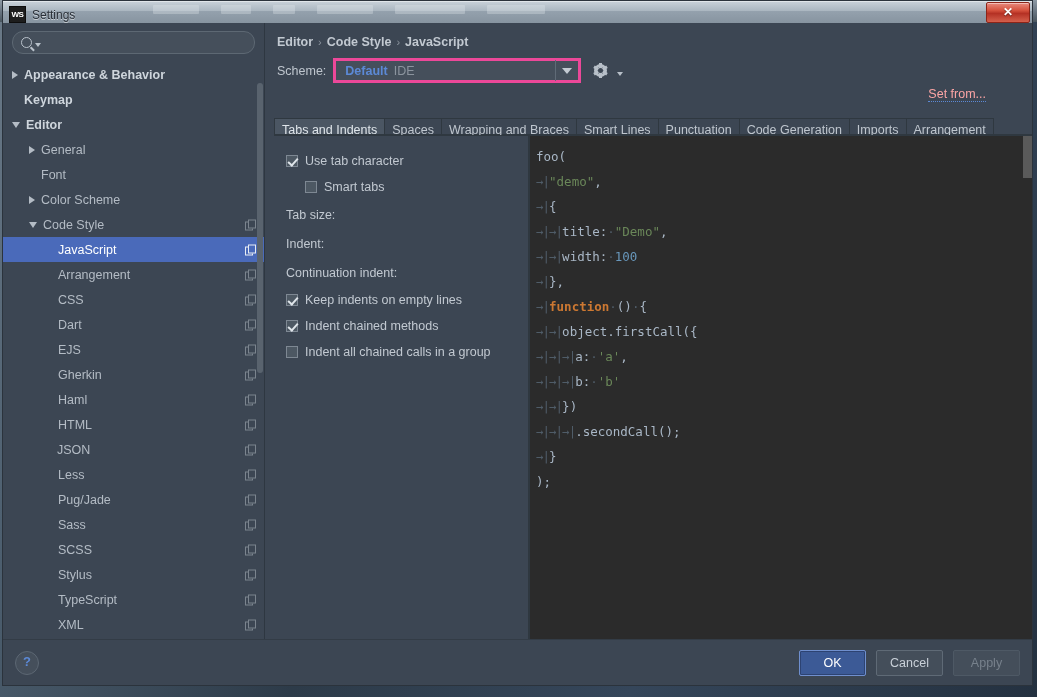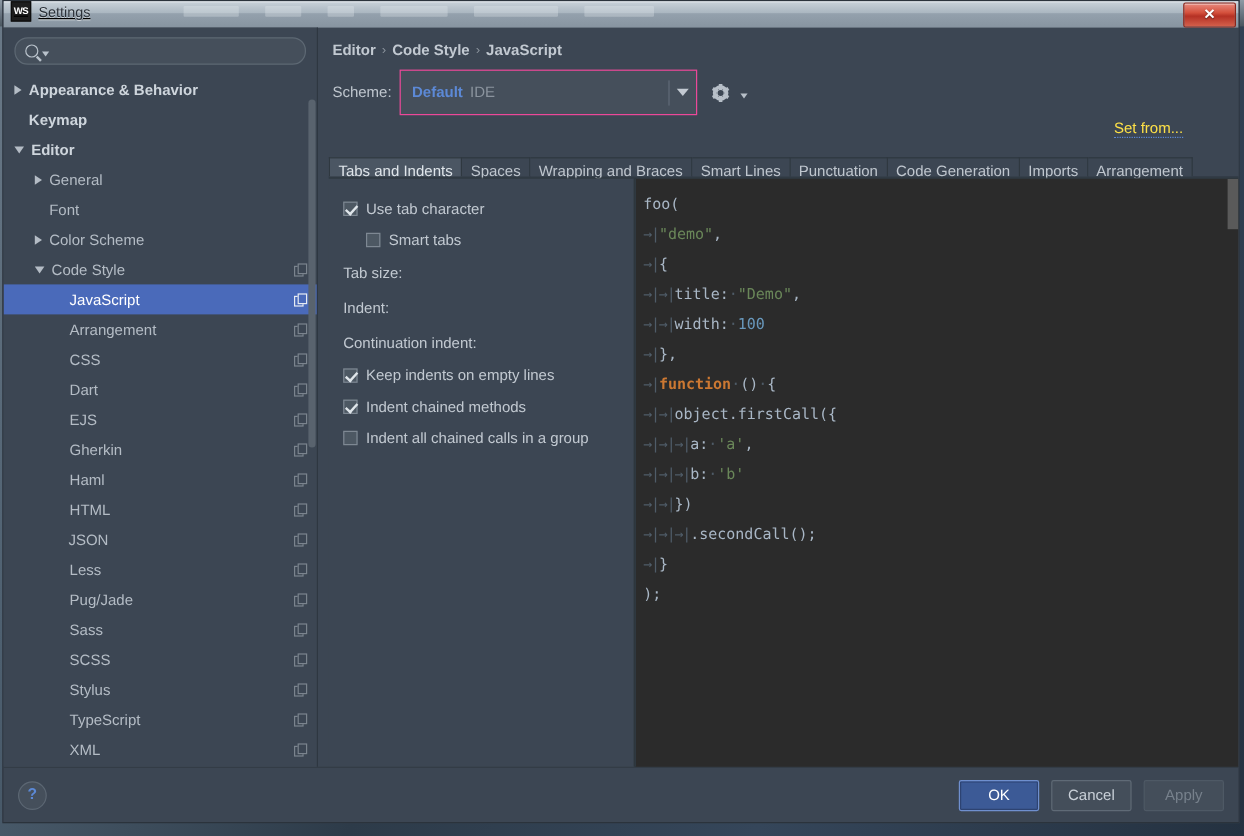--- a/index.html
+++ b/index.html
@@ -24,23 +24,22 @@
     background:#3c4653;
     border:1px solid #2b333c;
     box-sizing:border-box;
     display:flex;flex-direction:column;
   }
   
   #titlebar{
     height:22px;flex:0 0 22px;position:relative;
     background:linear-gradient(180deg,#d6dde3 0%,#b9c3cb 42%,#9aa6b1 43%,#8995a1 100%);
     background:linear-gradient(180deg,#c9d2da 0%,#aab6c0 45%,#94a1ad 47%,#8794a0 100%);
-    display:flex;align-items:flex-start;
+    display:flex;align-items:flex-end;
     box-shadow:inset 0 1px 0 rgba(255,255,255,.45);
-    text-decoration:underline;
   }
   #titlebar .tb-left{display:flex;align-items:center;padding-left:6px;gap:6px;}
   .ws-logo{
     width:15px;height:15px;background:#1d1d1d;border:1px solid #0d0d0d;
     color:#fff;font-size:8px;font-weight:bold;line-height:15px;text-align:center;
     font-family:"Liberation Sans",sans-serif;letter-spacing:-0.5px;
   }
   .tb-title{
     font-size:12px;color:#2a3038;font-weight:400;
     text-shadow:0 1px 0 rgba(255,255,255,.55);
@@ -128,21 +127,21 @@
   #breadcrumb{
     padding:12px 0 0 12px;font-size:12.5px;font-weight:bold;color:#c2c9d1;
     display:flex;align-items:center;gap:5px;
   }
   #breadcrumb .sep{color:#8b949e;font-weight:normal;font-size:11px;}
   #scheme-row{
     display:flex;align-items:center;padding:9px 0 0 12px;gap:7px;
   }
   #scheme-label{font-size:12.5px;color:#bfc6ce;}
   #scheme-combo{
-    width:248px;height:38px;background:#454f5b;border:1px solid #ec4899;
+    width:248px;height:25px;background:#454f5b;border:3px solid #ec4899;
     display:flex;align-items:center;box-sizing:border-box;
   }
   #scheme-combo .txt{flex:1;padding-left:9px;font-size:12.5px;white-space:nowrap;}
   #scheme-combo .txt b{color:#5c89d6;font-weight:bold;}
   #scheme-combo .txt span{color:#8b949e;margin-left:6px;}
   #scheme-combo .arrowbox{
     width:22px;height:21px;border-left:1px solid #606b77;
     display:flex;align-items:center;justify-content:center;
   }
   .dncaret{
@@ -159,21 +158,21 @@
   #gear .tooth.t3{transform:rotate(120deg);}
   #gear .g-hole{position:absolute;left:5px;top:5px;width:5px;height:5px;border-radius:50%;background:#3c4653;}
   #gear-caret{
     width:0;height:0;border-left:3px solid transparent;border-right:3px solid transparent;
     border-top:4px solid #b7bfc8;margin-left:2px;margin-top:6px;
   }
   #setfrom-row{
     display:flex;justify-content:flex-end;padding:4px 46px 0 0;
   }
   #setfrom{
-    font-size:12.5px;color:#fde047;border-bottom:1px dotted #5c89d6;cursor:pointer;
+    font-size:12.5px;color:#fca5a5;border-bottom:1px dotted #5c89d6;cursor:pointer;
   }
   
   #tabs{
     display:flex;align-items:flex-end;margin:9px 0 0 9px;height:23px;
     border-bottom:1px solid #2f3views;
   }
   #tabs{border-bottom:1px solid #2f3840;}
   .tab{
     height:16px;line-height:22px;padding:0 7px;font-size:12.5px;color:#bfc6ce;
     border-left:1px solid #2f3840;border-top:1px solid #2f3840;border-right:1px solid #2f3840;

